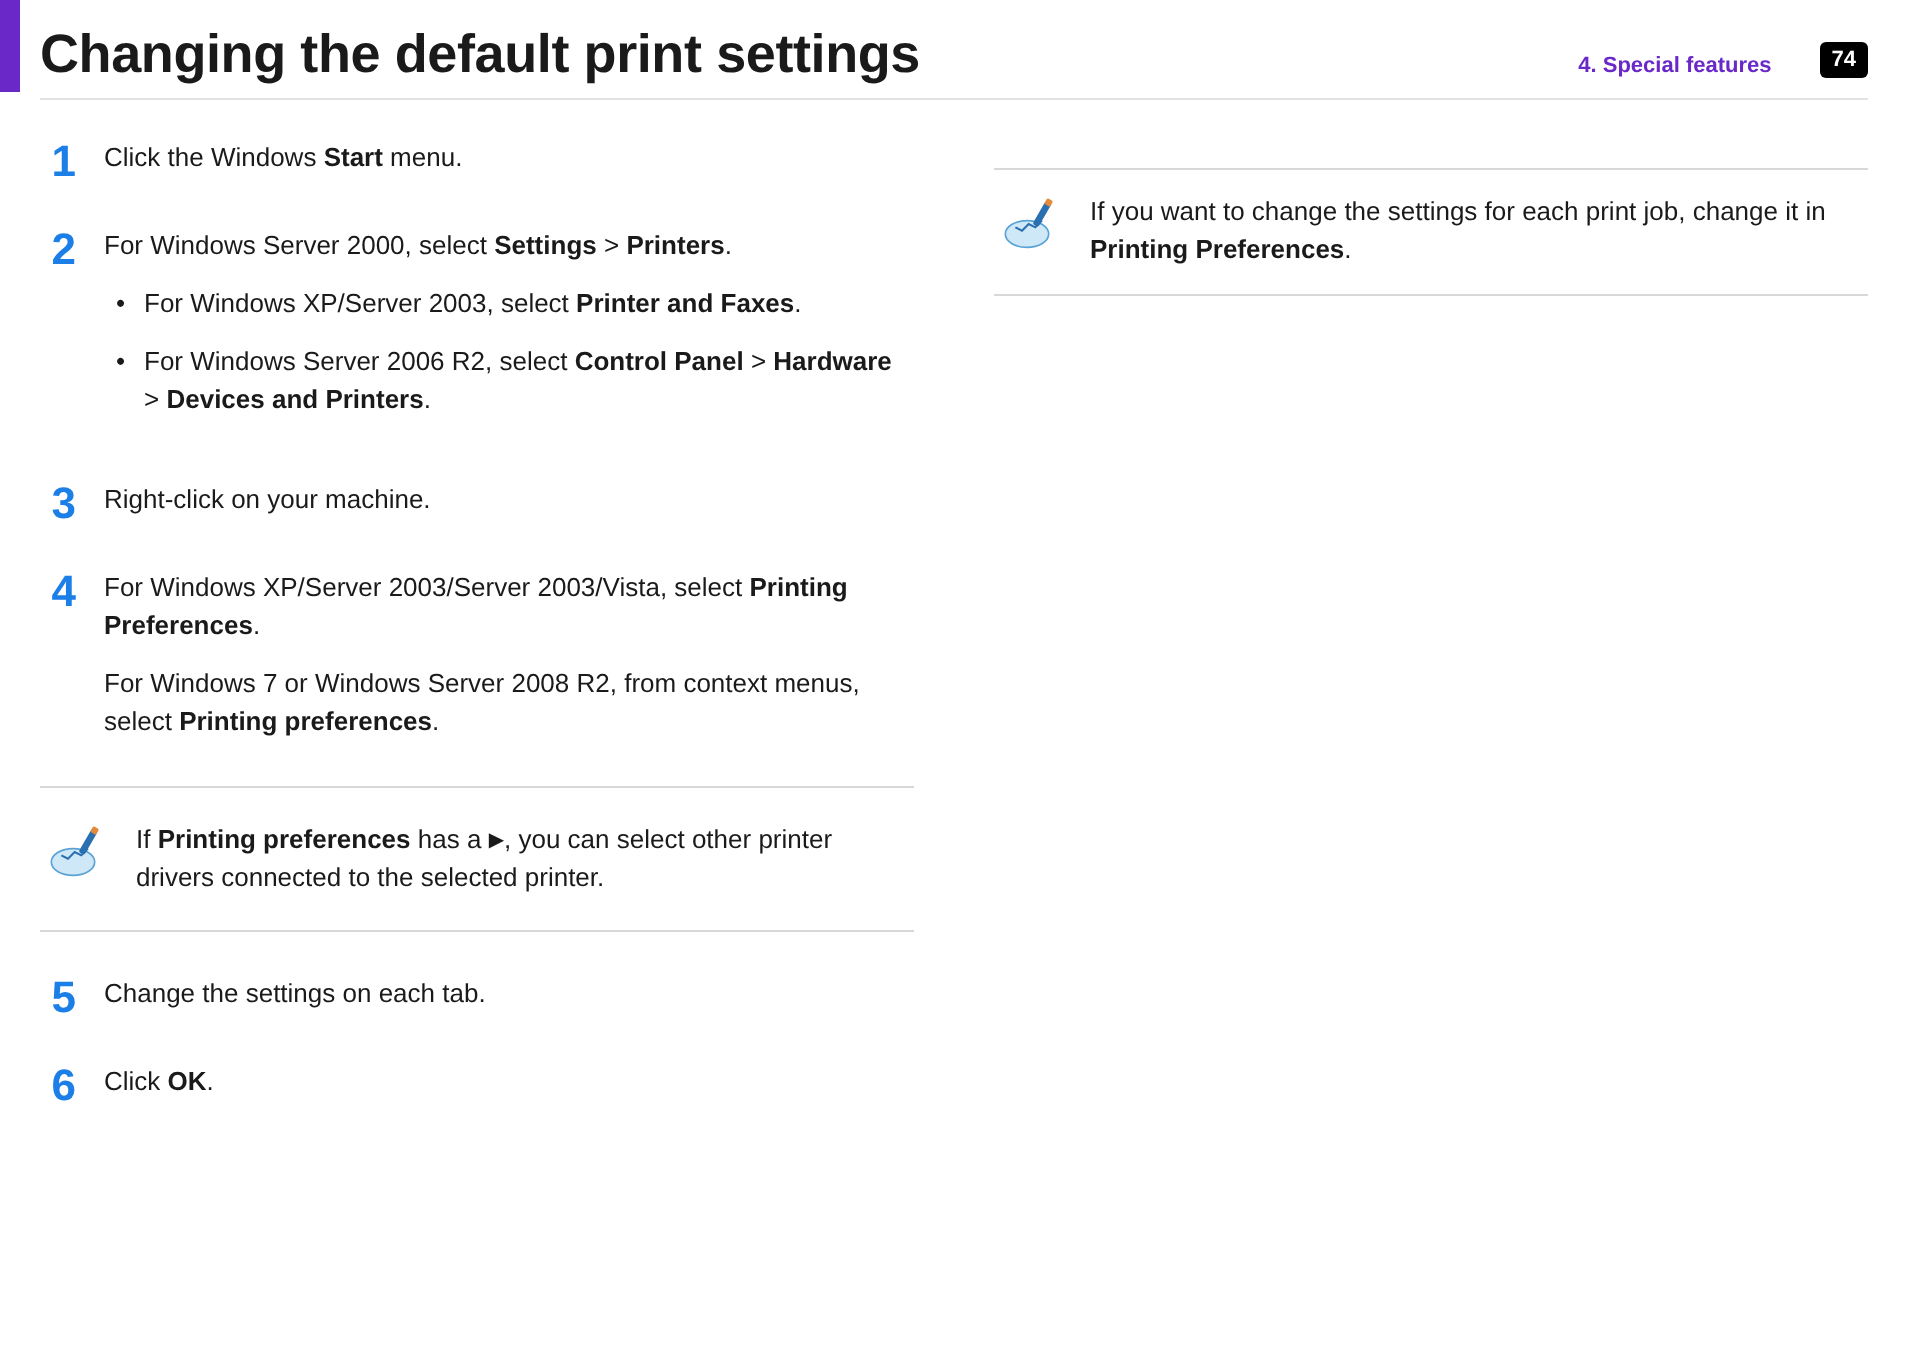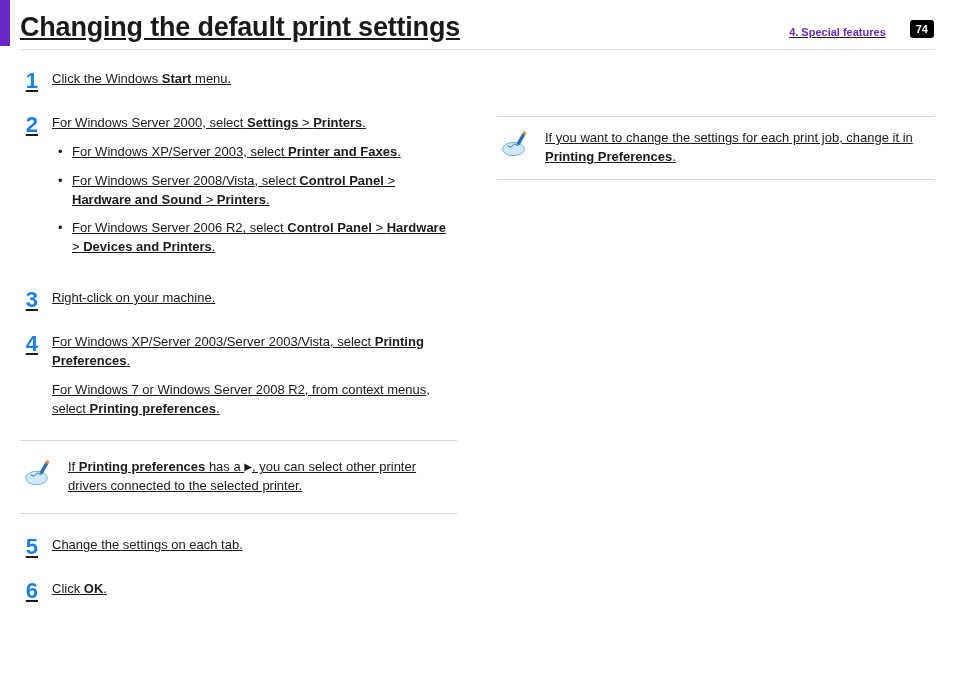--- a/index.html
+++ b/index.html
@@ -1,17 +1,17 @@
 <!DOCTYPE html>
 <html><head>
 <meta charset="utf-8">
 <style>
   * { box-sizing: border-box; margin: 0; padding: 0; }
   html, body { width: 954px; height: 675px; font-family: "Segoe UI", "Myriad Pro", Arial, sans-serif; color: #1a1a1a; background: #fff; }
-  .page { position: relative; width: 954px; height: 675px; padding: 12px 20px 16px 20px; text-decoration: underline; }
+  .page { position: relative; width: 954px; height: 675px; padding: 12px 20px 16px 20px; }
   .accent-bar { position: absolute; left: 0; top: 0; width: 10px; height: 46px; background: #6a28c9; }
   .header-row { display: flex; align-items: baseline; justify-content: space-between; padding-left: 0; margin-bottom: 6px; }
   .title { font-size: 27px; font-weight: 700; letter-spacing: -0.2px; }
   .hdr-right { display: flex; align-items: flex-end; gap: 24px; font-size: 11px; }
   .sec-label { color: #6a28c9; font-weight: 700; }
   .page-badge { background: #000000; color: #fff; font-weight: 700; border-radius: 3px; padding: 3px 6px; font-size: 11px; }
   .hr { border-top: 1px solid #e2e2e2; margin: 6px 0 20px 0; }
 
   .cols { display: flex; gap: 40px; }
   .col { flex: 1 1 0; min-width: 0; }
@@ -25,21 +25,21 @@
   ul.sub { list-style: none; margin: 0 0 0 6px; }
   ul.sub li { position: relative; padding-left: 14px; margin-bottom: 10px; font-size: 13px; line-height: 1.45; }
   ul.sub li::before { content: "•"; position: absolute; left: 0; top: 0; }
 
   b { font-weight: 700; }
 
   .note-wrap { border-top: 1px solid #d8d8d8; border-bottom: 1px solid #d8d8d8; padding: 17px 2px; margin: 6px 0 22px 0; display: flex; gap: 12px; }
   .note-wrap .note-text { font-size: 13px; line-height: 1.45; flex: 1; }
   .note-icon { width: 34px; height: 30px; flex-shrink: 0; }
 
-  .right-note { border-top: 1px solid #d8d8d8; border-bottom: 1px solid #d8d8d8; padding: 12px 2px; display: flex; gap: 12px; margin-top: 32px; }
+  .right-note { border-top: 1px solid #d8d8d8; border-bottom: 1px solid #d8d8d8; padding: 12px 2px; display: flex; gap: 12px; }
   .right-note .note-text { font-size: 13px; line-height: 1.45; flex: 1; }
 
   .tri { font-size: 10px; display: inline-block; transform: translateY(-1px); }
 </style>
 </head>
 <body>
 
 <div class="page">
   <div class="accent-bar"></div>
 
@@ -67,23 +67,20 @@
 
       <div class="step">
         <div class="step-num">2</div>
         <div class="step-body">
           <p>
             <span>For Windows Server 2000, select </span><b>Settings</b><span> &gt; </span><b>Printers</b><span>.</span>
           </p>
           <ul class="sub">
             <li>
               <span>For Windows XP/Server 2003, select </span><b>Printer and Faxes</b><span>.</span>
-            </li>
-            <li>
-              <span>For Windows Server 2008/Vista, select </span><b>Control Panel</b><span> &gt; </span><b>Hardware and Sound</b><span> &gt; </span><b>Printers</b><span>.</span>
             </li>
             <li>
               <span>For Windows Server 2006 R2, select </span><b>Control Panel</b><span> &gt; </span><b>Hardware</b><span> &gt; </span><b>Devices and Printers</b><span>.</span>
             </li>
           </ul>
         </div>
       </div>
 
       <div class="step">
         <div class="step-num">3</div>

